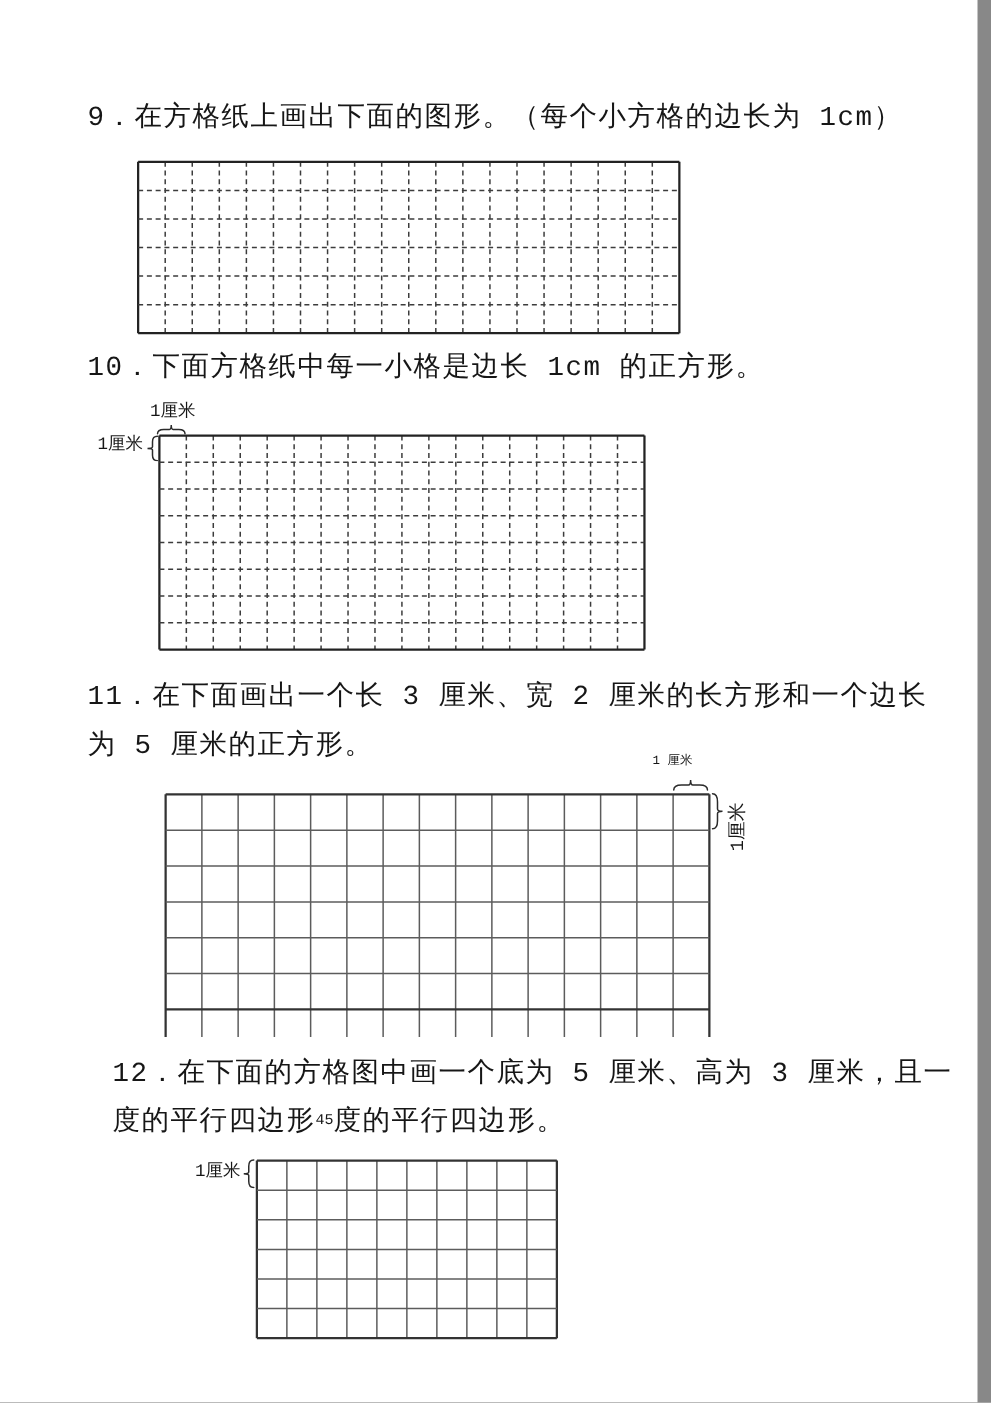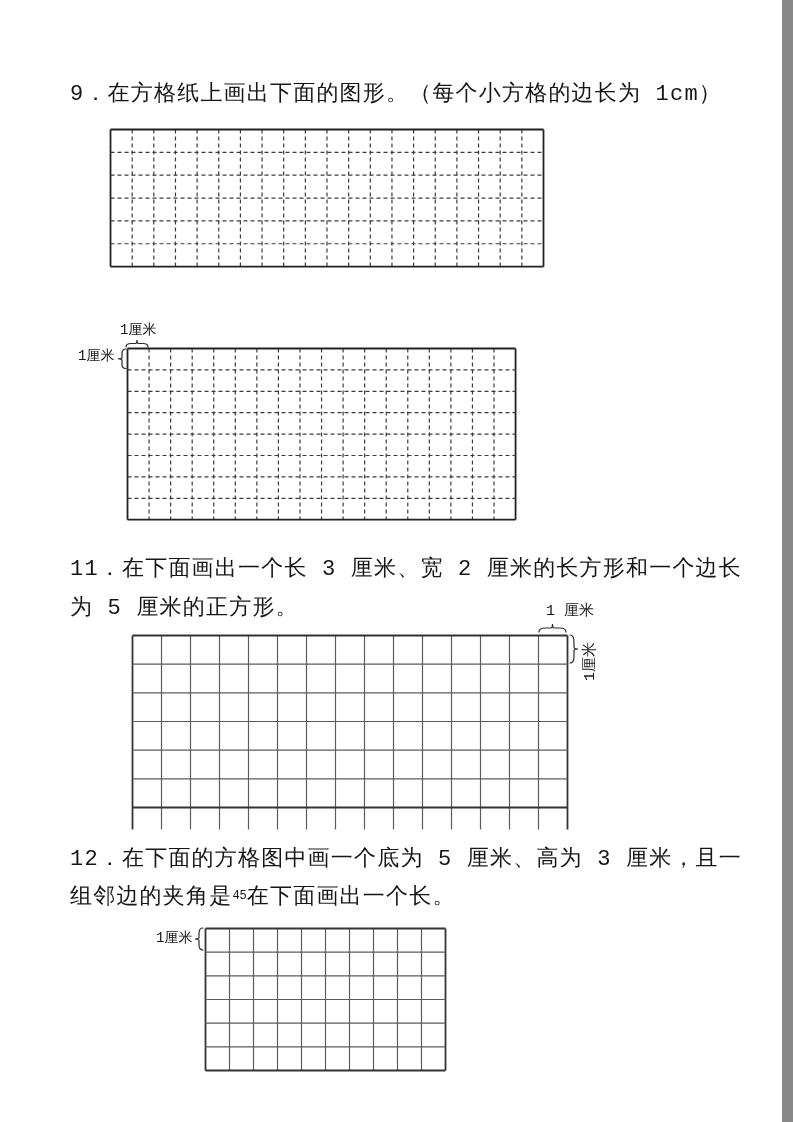--- a/index.html
+++ b/index.html
@@ -13,28 +13,28 @@
   }
   .abs{position:absolute;}
   .qtext{
     font-size:22px;
     letter-spacing:1.2px;
     white-space:nowrap;
     line-height:1.32;
   }
   .qtext .line{display:block;}
   .lh39 .line{line-height:39px;}
-  .lh37 .line{line-height:37px;}
+  .lh37 .line{line-height:37px;margin-left:20px;}
   .lbl{
     font-size:14px;
     letter-spacing:0;
     white-space:nowrap;
     line-height:1.1;
   }
-  .lbl15{font-size:15px;margin-left:24px;}
+  .lbl15{font-size:10px;}
   .angle-sm{
     font-size:12px;
     letter-spacing:0;
     vertical-align:4px;
   }
   .rot-label{
     transform:rotate(-90deg);
     transform-origin:0 0;
     font-size:15px;
     white-space:nowrap;
@@ -77,20 +77,23 @@
         <line x1="1.5" y1="1.50" x2="434.50" y2="1.50" stroke="#222222" stroke-width="1.8"></line>
         <line x1="1.5" y1="24.35" x2="434.50" y2="24.35" stroke="#3c3c3c" stroke-width="1.2" stroke-dasharray="4 3"></line>
         <line x1="1.5" y1="47.20" x2="434.50" y2="47.20" stroke="#3c3c3c" stroke-width="1.2" stroke-dasharray="4 3"></line>
         <line x1="1.5" y1="70.05" x2="434.50" y2="70.05" stroke="#3c3c3c" stroke-width="1.2" stroke-dasharray="4 3"></line>
         <line x1="1.5" y1="92.90" x2="434.50" y2="92.90" stroke="#3c3c3c" stroke-width="1.2" stroke-dasharray="4 3"></line>
         <line x1="1.5" y1="115.75" x2="434.50" y2="115.75" stroke="#3c3c3c" stroke-width="1.2" stroke-dasharray="4 3"></line>
         <line x1="1.5" y1="138.60" x2="434.50" y2="138.60" stroke="#222222" stroke-width="1.8"></line>
       </svg>
     </div>
 
+  <div class="abs qtext" style="left:70px;top:280px;">
+    <span class="line">10．下面方格纸中每一小格是边长 1cm 的正方形。</span>
+  </div>
   <div class="abs lbl" style="left:120px;top:323px;">1厘米</div>
   <div class="abs brace" style="left:125px;top:339px;">
       <svg width="24" height="9" viewBox="0 0 24 9">
         <path d="M1,8 Q1,4.5 6,4.5 L10.56,4.5 Q12,4.5 12,1 Q12,4.5 13.440000000000001,4.5 L18,4.5 Q23,4.5 23,8" fill="none" stroke="#2b2b2b" stroke-width="1.2" stroke-linecap="round"></path>
       </svg>
     </div>
   <div class="abs lbl" style="left:78px;top:349px;">1厘米</div>
   <div class="abs brace" style="left:116.5px;top:347.5px;">
       <svg width="10" height="21.5" viewBox="0 0 10 21.5">
         <path d="M9,1 Q5,1 5,5.375 L5,9.46 Q5,10.75 1,10.75 Q5,10.75 5,12.040000000000001 L5,16.125 Q5,20.5 9,20.5" fill="none" stroke="#2b2b2b" stroke-width="1.2" stroke-linecap="round"></path>
@@ -122,21 +125,21 @@
         <line x1="1.5" y1="44.30" x2="389.58" y2="44.30" stroke="#3c3c3c" stroke-width="1.2" stroke-dasharray="4 3"></line>
         <line x1="1.5" y1="65.70" x2="389.58" y2="65.70" stroke="#3c3c3c" stroke-width="1.2" stroke-dasharray="4 3"></line>
         <line x1="1.5" y1="87.10" x2="389.58" y2="87.10" stroke="#3c3c3c" stroke-width="1.2" stroke-dasharray="4 3"></line>
         <line x1="1.5" y1="108.50" x2="389.58" y2="108.50" stroke="#3c3c3c" stroke-width="1.2" stroke-dasharray="4 3"></line>
         <line x1="1.5" y1="129.90" x2="389.58" y2="129.90" stroke="#3c3c3c" stroke-width="1.2" stroke-dasharray="4 3"></line>
         <line x1="1.5" y1="151.30" x2="389.58" y2="151.30" stroke="#3c3c3c" stroke-width="1.2" stroke-dasharray="4 3"></line>
         <line x1="1.5" y1="172.70" x2="389.58" y2="172.70" stroke="#222222" stroke-width="1.8"></line>
       </svg>
     </div>
 
-  <div class="abs qtext lh39" style="left:70px;top:550px;">
+  <div class="abs qtext lh39" style="left:70px;top:538px;">
     <span class="line">11．在下面画出一个长 3 厘米、宽 2 厘米的长方形和一个边长</span>
     <span class="line">为 5 厘米的正方形。</span>
   </div>
   <div class="abs lbl lbl15" style="left:522px;top:604px;">1 厘米</div>
   <div class="abs brace" style="left:538px;top:623px;">
       <svg width="29" height="10" viewBox="0 0 29 10">
         <path d="M1,9 Q1,5 7.25,5 L12.76,5 Q14.5,5 14.5,1 Q14.5,5 16.240000000000002,5 L21.75,5 Q28,5 28,9" fill="none" stroke="#2b2b2b" stroke-width="1.2" stroke-linecap="round"></path>
       </svg>
     </div>
   <div class="abs grid-box" style="left:130.5px;top:633.5px;">
@@ -168,21 +171,21 @@
     </div>
   <div class="abs brace" style="left:569px;top:634px;">
       <svg width="10" height="30" viewBox="0 0 10 30">
         <path d="M1,1 Q5,1 5,7.5 L5,13.2 Q5,15 9,15 Q5,15 5,16.8 L5,22.5 Q5,29 1,29" fill="none" stroke="#2b2b2b" stroke-width="1.2" stroke-linecap="round"></path>
       </svg>
     </div>
   <div class="abs rot-label" style="left:583px;top:681px;">1厘米</div>
 
   <div class="abs qtext lh37" style="left:70px;top:841px;">
     <span class="line">12．在下面的方格图中画一个底为 5 厘米、高为 3 厘米，且一</span>
-    <span class="line"><span>组邻边的夹角是</span><span class="angle-sm">45</span><span>在下面画出一个长。</span></span>
+    <span class="line"><span>度的平行四边形</span><span class="angle-sm">45</span><span>度的平行四边形。</span></span>
   </div>
   <div class="abs lbl" style="left:156px;top:931px;">1厘米</div>
   <div class="abs brace" style="left:194px;top:926.5px;">
       <svg width="10" height="24" viewBox="0 0 10 24">
         <path d="M9,1 Q5,1 5,6 L5,10.56 Q5,12 1,12 Q5,12 5,13.440000000000001 L5,18 Q5,23 9,23" fill="none" stroke="#2b2b2b" stroke-width="1.2" stroke-linecap="round"></path>
       </svg>
     </div>
   <div class="abs grid-box" style="left:203.5px;top:926.5px;">
       <svg width="243.00" height="145.02" viewBox="0 0 243.00 145.02">
         <line x1="1.50" y1="1.5" x2="1.50" y2="143.52" stroke="#333333" stroke-width="1.8"></line>

